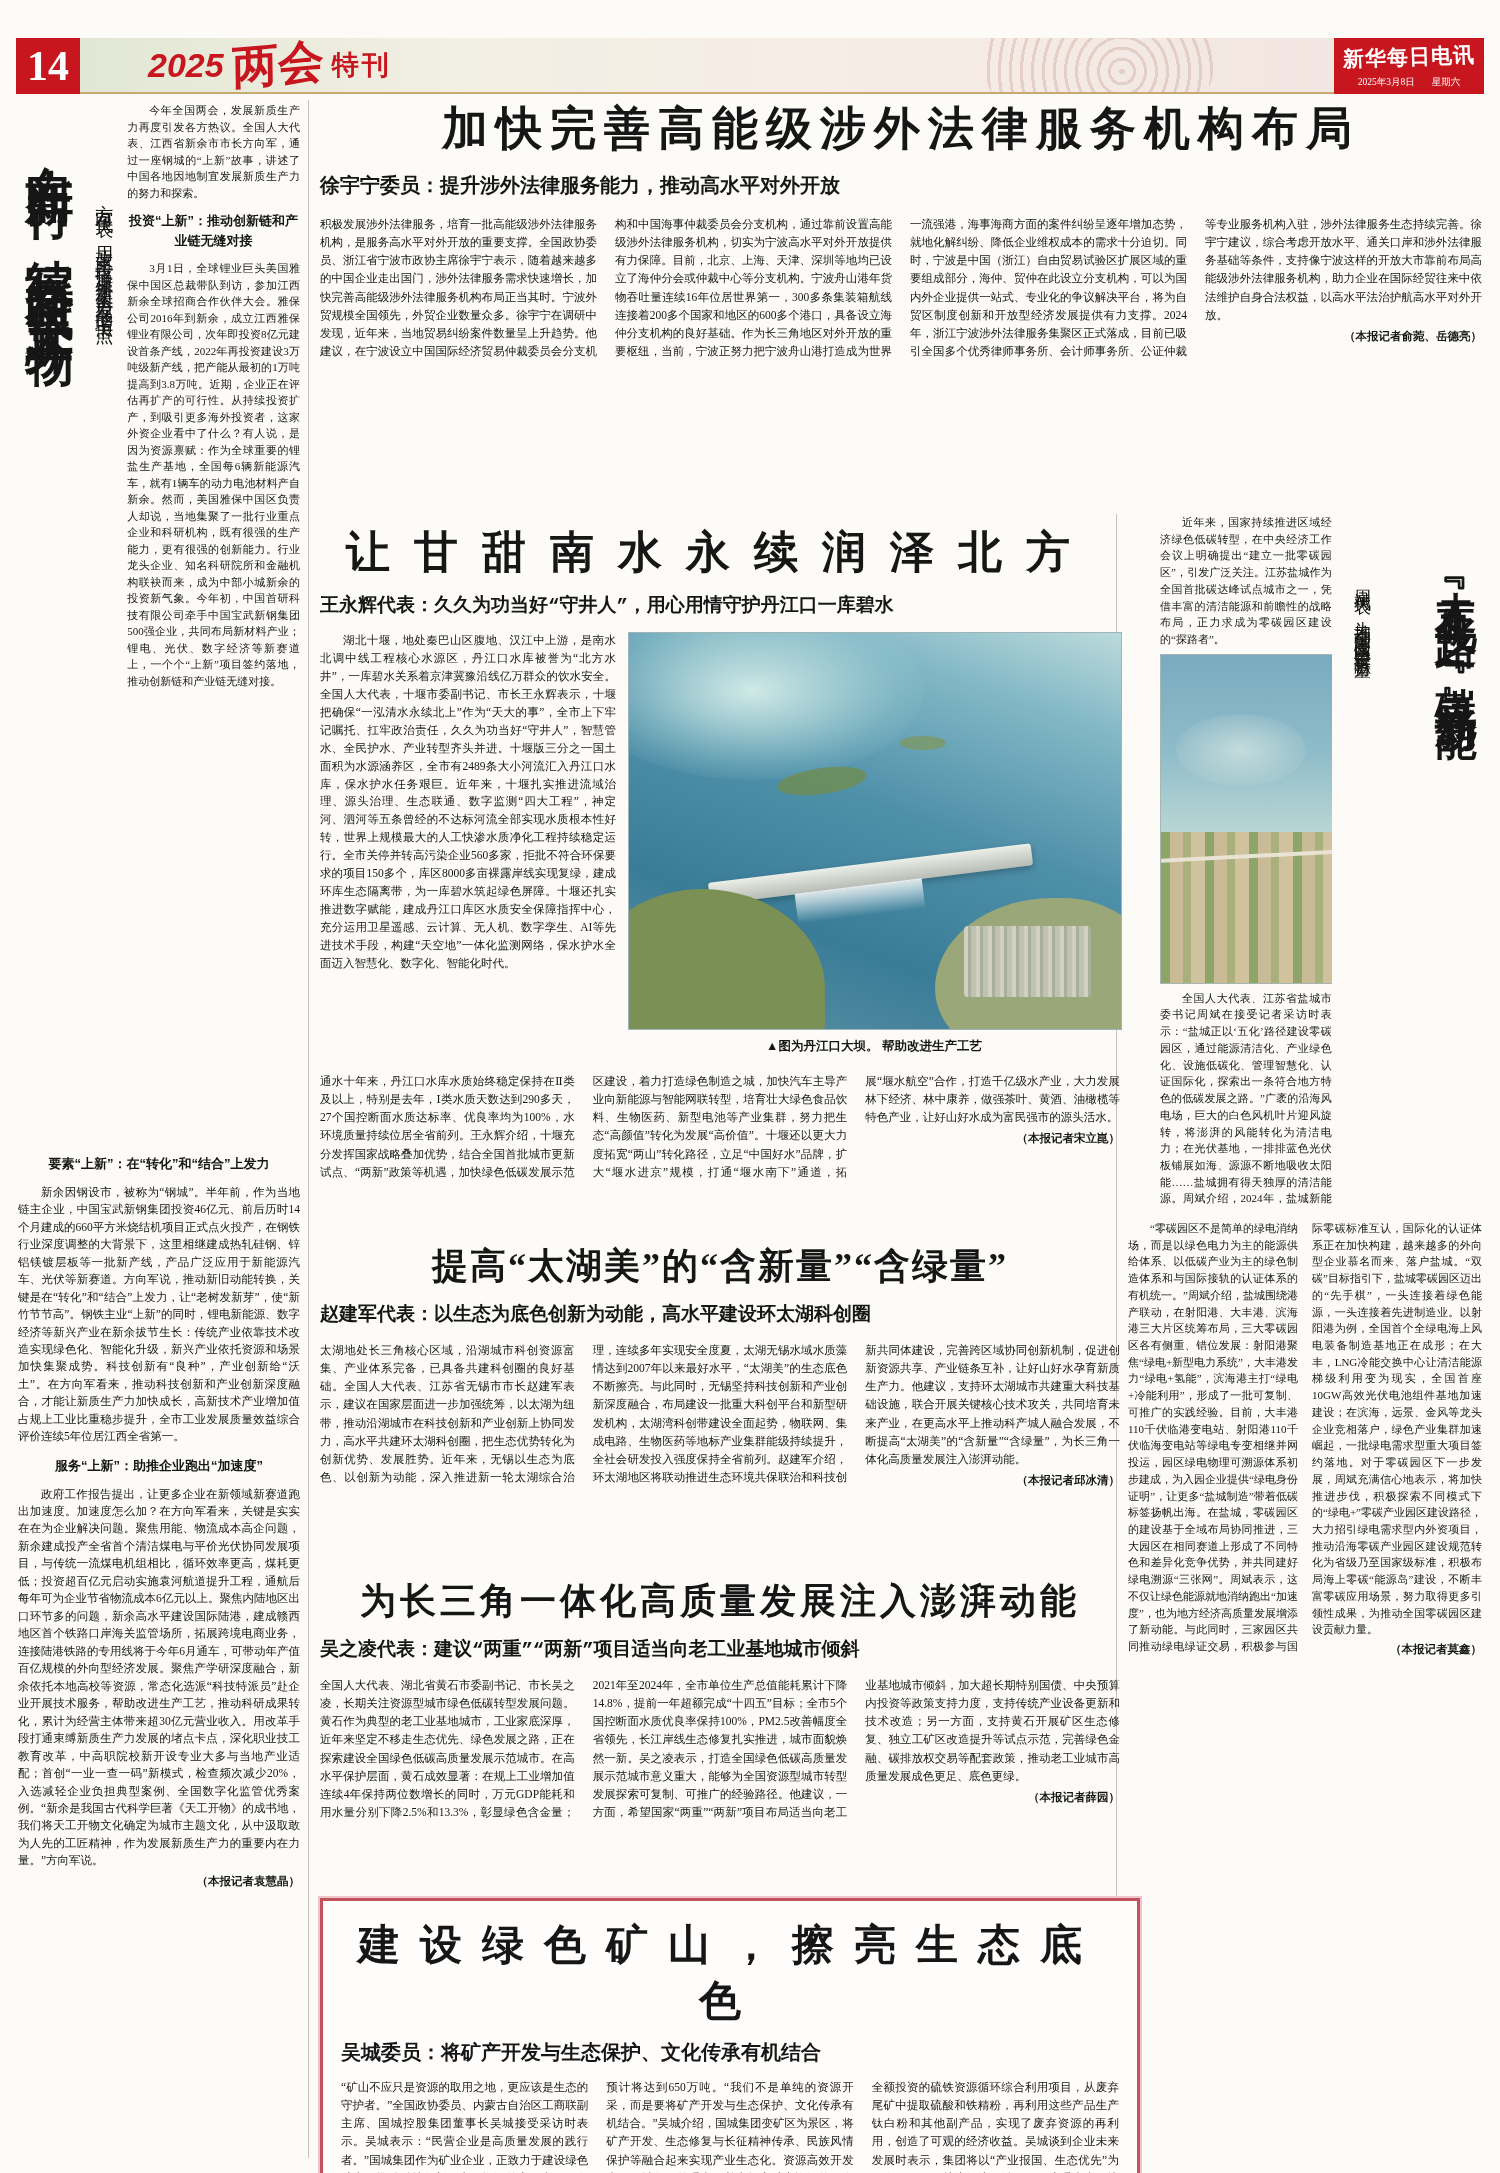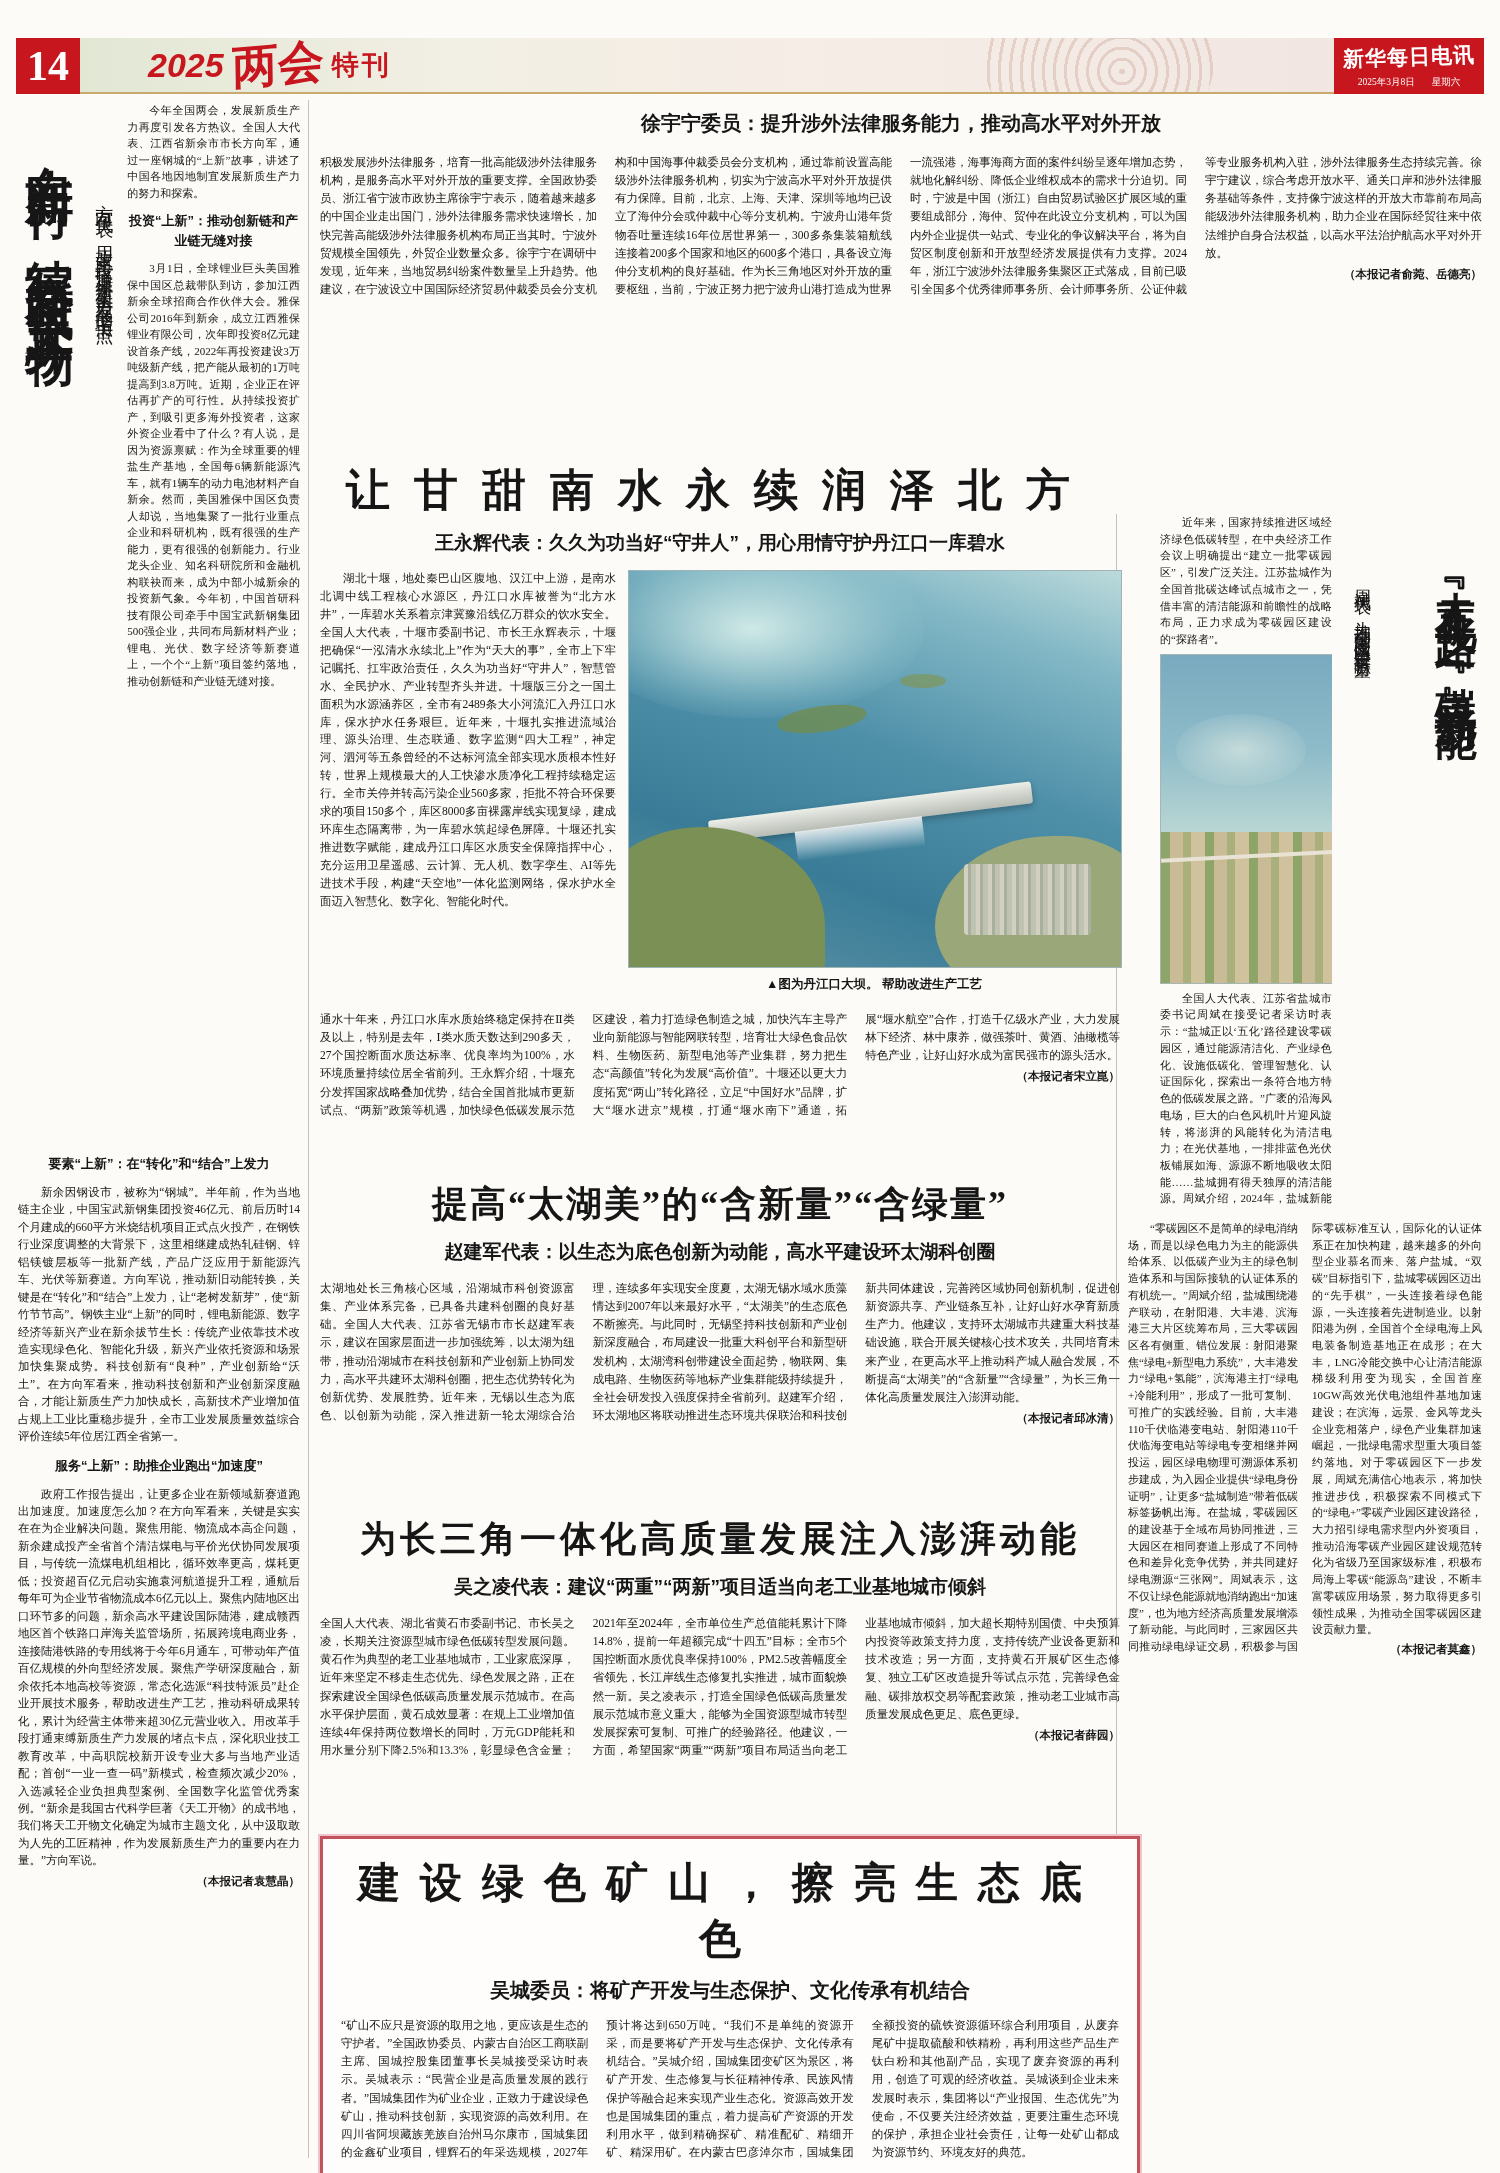--- a/index.html
+++ b/index.html
@@ -23,21 +23,21 @@
   .masthead-box{width:150px;background:#c8161e;color:#fff;display:flex;flex-direction:column;align-items:center;justify-content:center;gap:5px;}
   .masthead-logo{font-size:21px;font-weight:bold;transform:rotate(-2deg);letter-spacing:1px;}
   .masthead-date{font-size:9.5px;display:flex;gap:17px;}
   
   .rule-v1{position:absolute;left:308px;top:100px;height:2058px;width:1px;background:#c8c3ba;}
   .rule-v2{position:absolute;left:1116px;top:514px;height:1644px;width:1px;background:#c8c3ba;}
   .strip1{position:absolute;left:332px;bottom:5px;width:555px;height:5px;opacity:.75;
     background:linear-gradient(90deg,#efe9a6,#d7e5ad);}
   .strip2{position:absolute;left:898px;bottom:5px;width:235px;height:5px;background:#c2e7ea;opacity:.7;}
   .byline{display:block;text-align:right;font-weight:bold;font-size:11.5px;margin-top:3px;}
-  .deck{font-family:Liberation Sans, sans-serif;font-weight:bold;text-align:center;}
+  .deck{font-family:Liberation Mono, monospace;font-weight:bold;text-align:left;}
   h1{margin:0;text-align:center;font-weight:bold;}
   
   #left-rail{position:absolute;left:18px;top:102px;width:282px;height:2056px;overflow:hidden;}
   .lr-top{display:flex;gap:9px;height:1032px;overflow:hidden;}
   .v-title{writing-mode:vertical-rl;font-size:48px;font-weight:bold;letter-spacing:9px;line-height:1.3;padding-top:26px;}
   .v-subtitle{writing-mode:vertical-rl;font-size:18px;letter-spacing:4px;line-height:1.6;padding-top:88px;
     font-family:"Liberation Sans","DejaVu Sans",sans-serif;}
   .lr-body{flex:1;font-size:11px;line-height:1.5;text-align:justify;overflow:hidden;}
   .lr-sub{font-weight:bold;font-size:13px;text-align:center;margin:10px 0;text-indent:0;
     font-family:"Liberation Sans","DejaVu Sans",sans-serif;}
@@ -143,20 +143,21 @@
     <div class="indent">新余因钢设市，被称为“钢城”。半年前，作为当地链主企业，中国宝武新钢集团投资46亿元、前后历时14个月建成的660平方米烧结机项目正式点火投产，在钢铁行业深度调整的大背景下，这里相继建成热轧硅钢、锌铝镁镀层板等一批新产线，产品广泛应用于新能源汽车、光伏等新赛道。方向军说，推动新旧动能转换，关键是在“转化”和“结合”上发力，让“老树发新芽”，使“新竹节节高”。钢铁主业“上新”的同时，锂电新能源、数字经济等新兴产业在新余拔节生长：传统产业依靠技术改造实现绿色化、智能化升级，新兴产业依托资源和场景加快集聚成势。科技创新有“良种”，产业创新给“沃土”。在方向军看来，推动科技创新和产业创新深度融合，才能让新质生产力加快成长，高新技术产业增加值占规上工业比重稳步提升，全市工业发展质量效益综合评价连续5年位居江西全省第一。</div>
     <div class="lr-sub">服务“上新”：助推企业跑出“加速度”</div>
     <div class="indent">政府工作报告提出，让更多企业在新领域新赛道跑出加速度。加速度怎么加？在方向军看来，关键是实实在在为企业解决问题。聚焦用能、物流成本高企问题，新余建成投产全省首个清洁煤电与平价光伏协同发展项目，与传统一流煤电机组相比，循环效率更高，煤耗更低；投资超百亿元启动实施袁河航道提升工程，通航后每年可为企业节省物流成本6亿元以上。聚焦内陆地区出口环节多的问题，新余高水平建设国际陆港，建成赣西地区首个铁路口岸海关监管场所，拓展跨境电商业务，连接陆港铁路的专用线将于今年6月通车，可带动年产值百亿规模的外向型经济发展。聚焦产学研深度融合，新余依托本地高校等资源，常态化选派“科技特派员”赴企业开展技术服务，帮助改进生产工艺，推动科研成果转化，累计为经营主体带来超30亿元营业收入。用改革手段打通束缚新质生产力发展的堵点卡点，深化职业技工教育改革，中高职院校新开设专业大多与当地产业适配；首创“一业一查一码”新模式，检查频次减少20%，入选减轻企业负担典型案例、全国数字化监管优秀案例。“新余是我国古代科学巨著《天工开物》的成书地，我们将天工开物文化确定为城市主题文化，从中汲取敢为人先的工匠精神，作为发展新质生产力的重要内在力量。”方向军说。</div>
     <span class="byline">（本报记者袁慧晶）</span>
   </div>
 </div>
 
 <div id="main">
 
   <div class="art1">
+    <h1 class="art1-title">加快完善高能级涉外法律服务机构布局</h1>
     <div class="deck">徐宇宁委员：提升涉外法律服务能力，推动高水平对外开放</div>
     <div class="cols art1-cols">
       <span>积极发展涉外法律服务，培育一批高能级涉外法律服务机构，是服务高水平对外开放的重要支撑。全国政协委员、浙江省宁波市政协主席徐宇宁表示，随着越来越多的中国企业走出国门，涉外法律服务需求快速增长，加快完善高能级涉外法律服务机构布局正当其时。宁波外贸规模全国领先，外贸企业数量众多。徐宇宁在调研中发现，近年来，当地贸易纠纷案件数量呈上升趋势。他建议，在宁波设立中国国际经济贸易仲裁委员会分支机构和中国海事仲裁委员会分支机构，通过靠前设置高能级涉外法律服务机构，切实为宁波高水平对外开放提供有力保障。目前，北京、上海、天津、深圳等地均已设立了海仲分会或仲裁中心等分支机构。宁波舟山港年货物吞吐量连续16年位居世界第一，300多条集装箱航线连接着200多个国家和地区的600多个港口，具备设立海仲分支机构的良好基础。作为长三角地区对外开放的重要枢纽，当前，宁波正努力把宁波舟山港打造成为世界一流强港，海事海商方面的案件纠纷呈逐年增加态势，就地化解纠纷、降低企业维权成本的需求十分迫切。同时，宁波是中国（浙江）自由贸易试验区扩展区域的重要组成部分，海仲、贸仲在此设立分支机构，可以为国内外企业提供一站式、专业化的争议解决平台，将为自贸区制度创新和开放型经济发展提供有力支撑。2024年，浙江宁波涉外法律服务集聚区正式落成，目前已吸引全国多个优秀律师事务所、会计师事务所、公证仲裁等专业服务机构入驻，涉外法律服务生态持续完善。徐宇宁建议，综合考虑开放水平、通关口岸和涉外法律服务基础等条件，支持像宁波这样的开放大市靠前布局高能级涉外法律服务机构，助力企业在国际经贸往来中依法维护自身合法权益，以高水平法治护航高水平对外开放。</span>
       <span class="byline">（本报记者俞菀、岳德亮）</span>
     </div>
   </div>
 
   <div class="art2 artN">
     <h1 class="art2-title">让甘甜南水永续润泽北方</h1>
     <div class="deck">王永辉代表：久久为功当好“守井人”，用心用情守护丹江口一库碧水</div>

